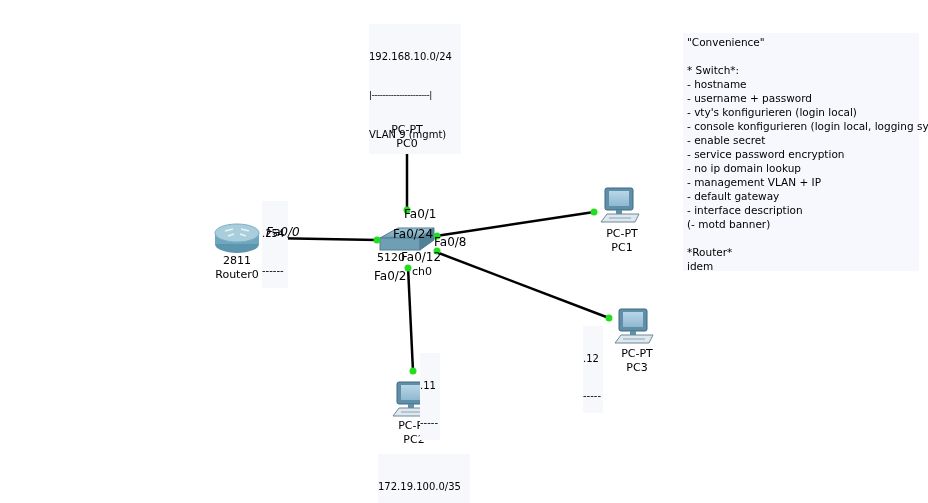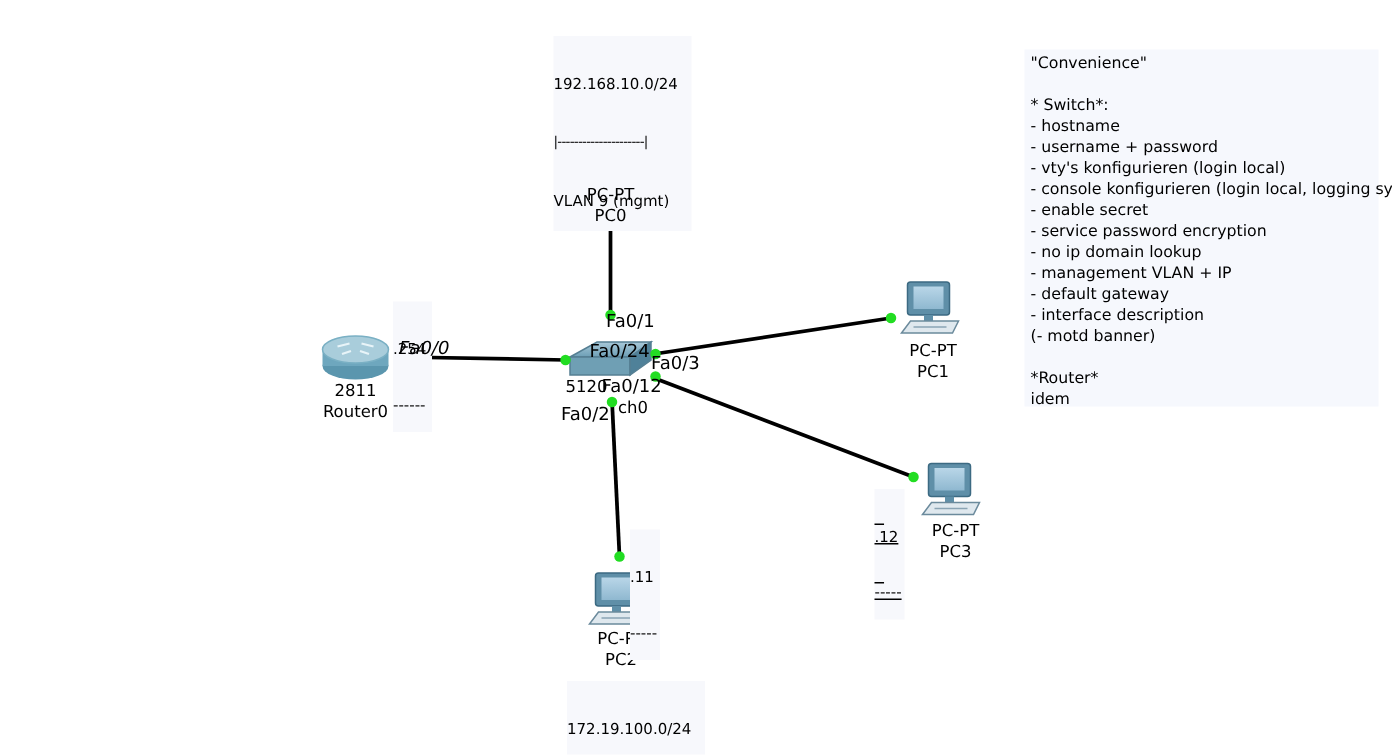--- a/index.html
+++ b/index.html
@@ -75,38 +75,38 @@
     <circle cx="413" cy="371" r="3.5" fill="#22dd22"></circle>
   </g>
 </svg>
 
 <div class="tlabel" style="left:369px;top:24px;width:92px;">
   <div>192.168.10.0/24</div>
   <div style="font-size:9px;letter-spacing:-0.5px;">|---------------------|</div>
   <div>VLAN 9 (mgmt)</div>
 </div>
 <div class="tlabel" style="left:378px;top:454px;width:92px;">
-  <div>172.19.100.0/24</div>
+  <div>172.19.100.0/35</div>
   
   
 </div>
 
 <div class="tlabel" style="left:262px;top:201px;width:26px;text-align:left;">
   <div>.254</div>
   <div style="line-height:9px;">------</div>
 </div>
 <span class="lbl" style="left:266px;top:226px;font-style:italic;">Fa0/0</span>
 <div class="devlbl" style="left:212px;top:254px;width:50px;">
   <div>2811</div>
   <div>Router0</div>
 </div>
 
 <span class="lbl" style="left:404px;top:208px;">Fa0/1</span>
 <span class="lbl" style="left:374px;top:228px;margin-left:19px;">Fa0/24</span>
-<span class="lbl" style="left:434px;top:236px;">Fa0/3</span>
+<span class="lbl" style="left:434px;top:236px;">Fa0/8</span>
 <span class="devlbl" style="left:377px;top:251px;">5120</span>
 <span class="lbl" style="left:401px;top:251px;">Fa0/12</span>
 <span class="devlbl" style="left:412px;top:265px;">ch0</span>
 <span class="lbl" style="left:374px;top:270px;">Fa0/2</span>
 
 <div class="devlbl" style="left:386px;top:123px;width:42px;">
   <div>PC-PT</div>
   <div>PC0</div>
 </div>
 <div class="devlbl" style="left:601px;top:227px;width:42px;">
@@ -119,18 +119,18 @@
 </div>
 <div class="devlbl" style="left:393px;top:419px;width:42px;">
   <div>PC-PT</div>
   <div>PC2</div>
 </div>
 
 <div class="tlabel" style="left:420px;top:353px;width:20px;text-align:left;">
   <div>.11</div>
   <div style="line-height:9px;">-----</div>
 </div>
-<div class="tlabel" style="left:583px;top:326px;width:20px;text-align:left;text-decoration:underline;">
+<div class="tlabel" style="left:583px;top:326px;width:20px;text-align:left;">
   <div>.12</div>
   <div style="line-height:9px;">-----</div>
 </div>
 
 <div class="note" id="note"><div>"Convenience"</div><div>&nbsp;</div><div>* Switch*:</div><div>- hostname</div><div>- username + password</div><div>- vty's konfigurieren (login local)</div><div>- console konfigurieren (login local, logging sync)</div><div>- enable secret</div><div>- service password encryption</div><div>- no ip domain lookup</div><div>- management VLAN + IP</div><div>- default gateway</div><div>- interface description</div><div>(- motd banner)</div><div>&nbsp;</div><div>*Router*</div><div>idem</div></div>
 
 </body></html>

